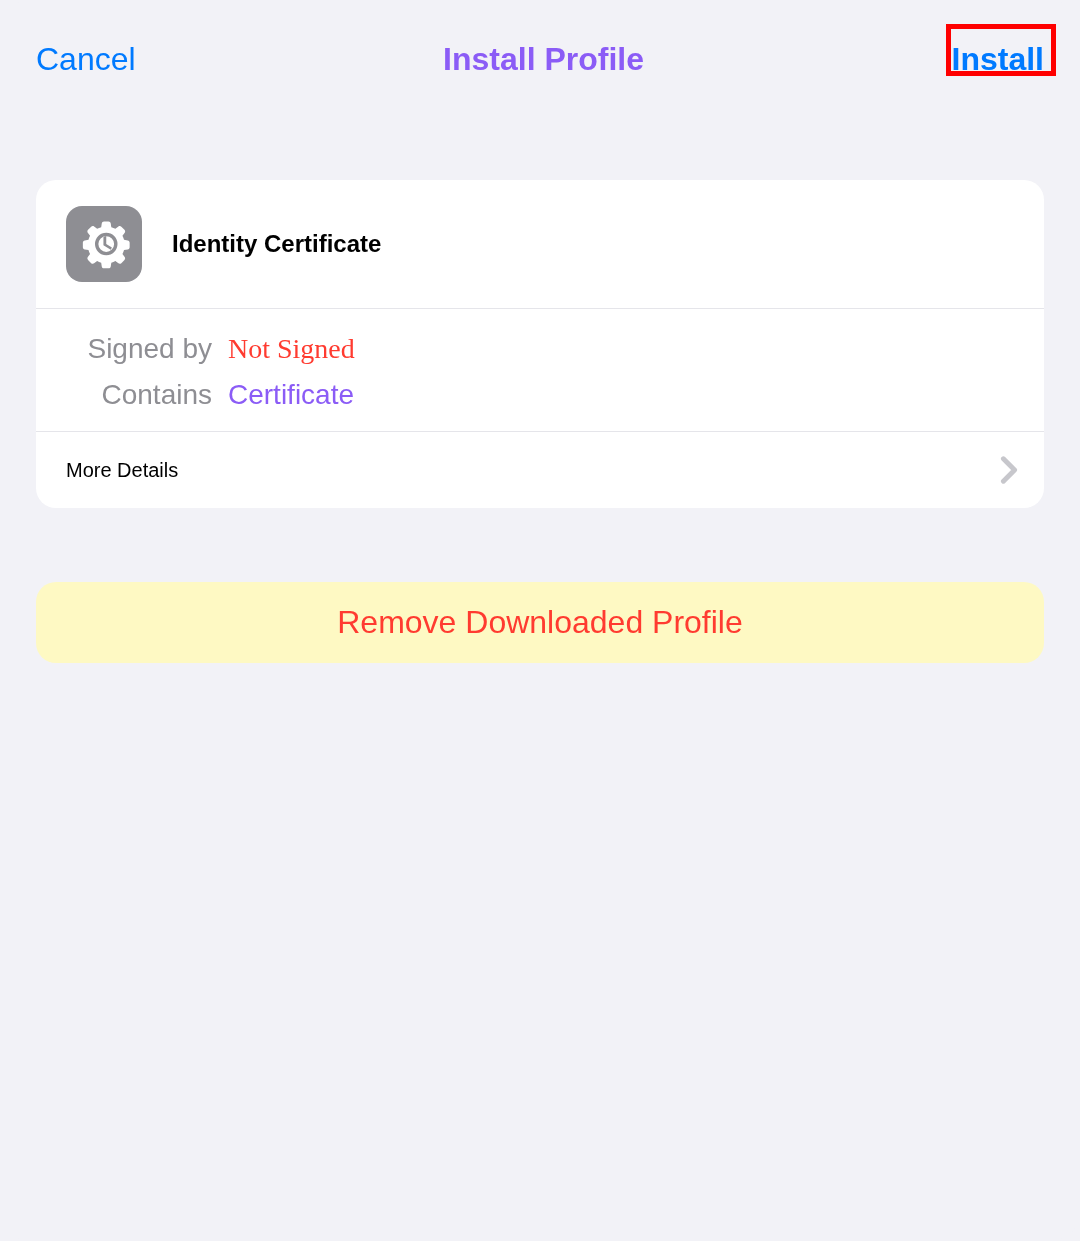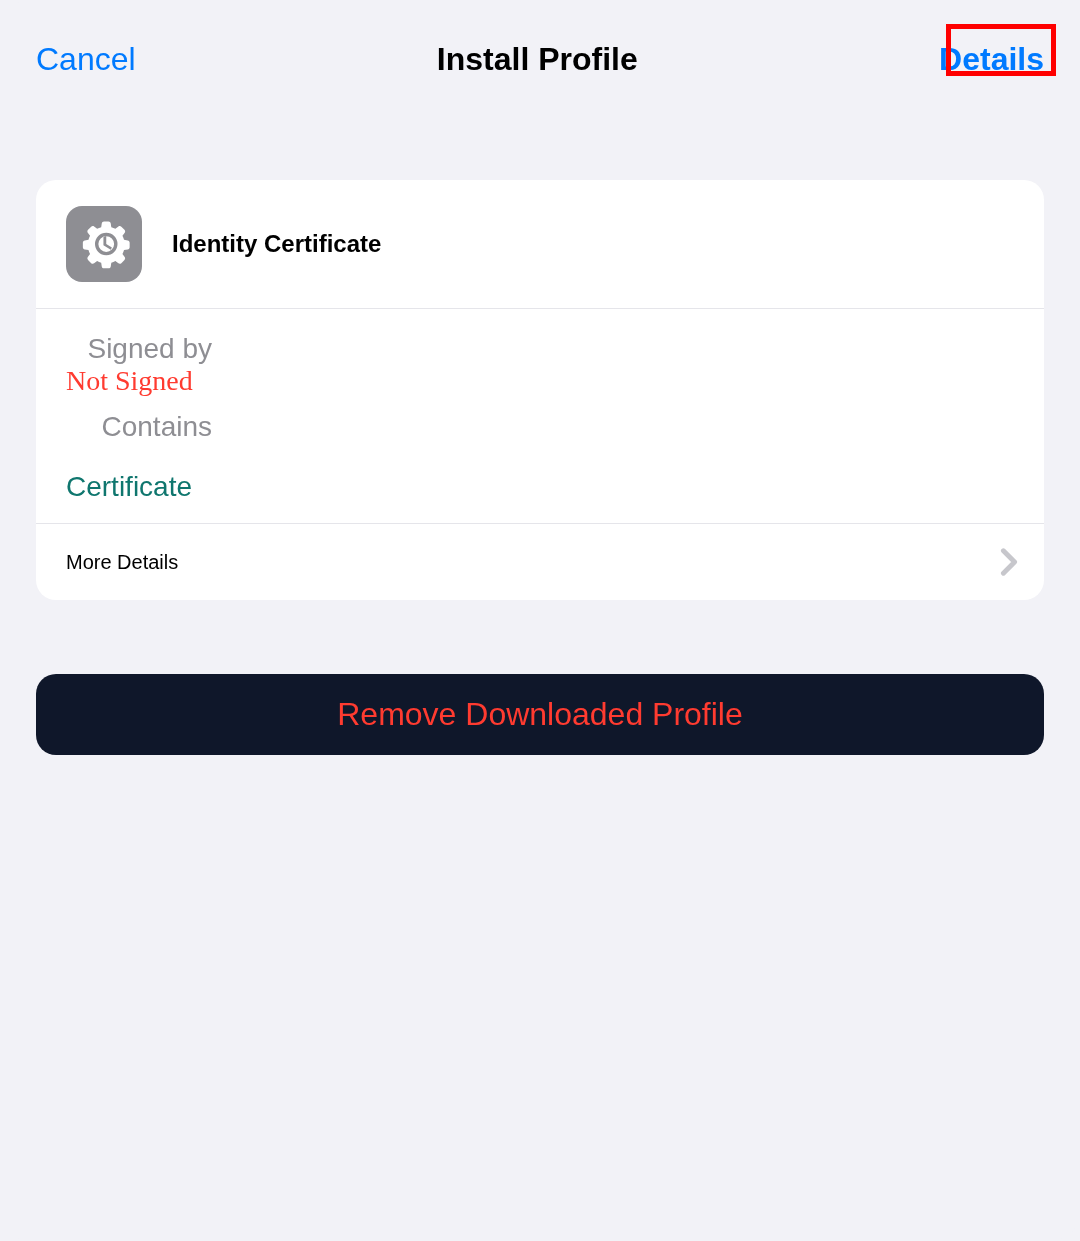--- a/index.html
+++ b/index.html
@@ -32,21 +32,21 @@
     }
     .nav-left {
       color: #007aff;
       font-size: 32px;
       font-weight: 400;
       background: none;
       border: none;
       cursor: pointer;
     }
     .nav-title {
-      color: #000000;
+      color: #8b5cf6;
       font-size: 32px;
       font-weight: 600;
       text-align: center;
       flex: 1;
     }
     .nav-right {
       color: #007aff;
       font-size: 32px;
       font-weight: 600;
       background: none;
@@ -107,35 +107,34 @@
 
     
     .info-section {
       padding: 24px 30px 20px 30px;
       border-bottom: 1px solid #e5e5ea;
     }
     .info-row {
       display: flex;
       align-items: baseline;
       margin-bottom: 14px;
-      flex-direction: column;
-    }
-    .info-row:last-child { margin-bottom: 0; gap: 28px; }
+    }
+    .info-row:last-child { margin-bottom: 0; }
     .info-label {
       width: 162px;
       text-align: right;
       color: #8e8e93;
       font-size: 28px;
       font-weight: 500;
       padding-right: 16px;
       flex-shrink: 0;
     }
     .info-value {
       font-size: 28px;
-      color: #0f766e;
+      color: #8b5cf6;
     }
     .info-value.red {
       color: #ff3b30;
       font-weight: 500;
       font-family: Liberation Serif, serif;
     }
 
     
     .more-details {
       display: flex;
@@ -158,41 +157,41 @@
       stroke: #c7c7cc;
       fill: none;
       stroke-width: 3.5;
       stroke-linecap: round;
       stroke-linejoin: round;
     }
 
     
     .remove-card {
       margin-top: 74px;
-      background: #0f172a;
+      background: #fef9c3;
       border-radius: 20px;
       text-align: center;
       padding: 22px 0;
       cursor: pointer;
     }
     .remove-label {
       color: #ff3b30;
       font-size: 32px;
       font-weight: 400;
     }
   </style>
 </head>
 <body>
 
 <div class="window">
 
   <div class="navbar">
     <button class="nav-left">Cancel</button>
     <div class="nav-title">Install Profile</div>
-    <button class="nav-right">Details</button>
+    <button class="nav-right">Install</button>
   </div>
   <div class="install-highlight"></div>
 
   <div class="content">
 
     <div class="card">
 
       <div class="profile-header">
         <div class="profile-icon">
           <svg viewBox="0 0 48 48">

